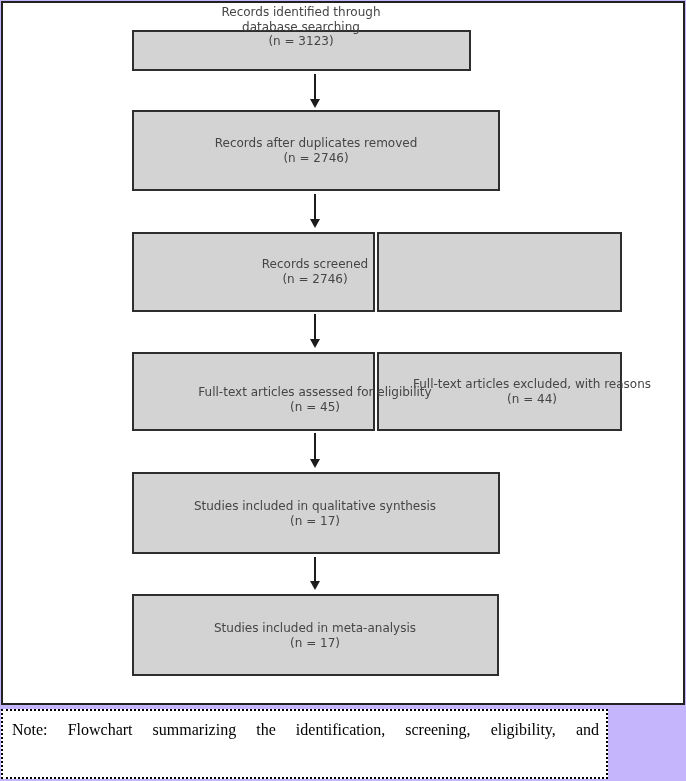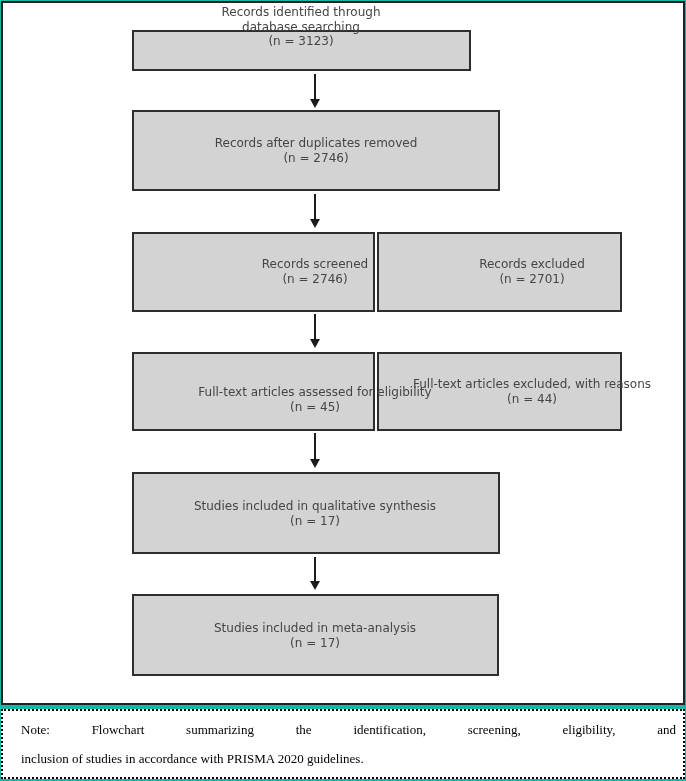--- a/index.html
+++ b/index.html
@@ -1,17 +1,17 @@
 <!DOCTYPE html>
 <html><head>
 <meta charset="utf-8">
 <style>
   html,body{margin:0;padding:0;background:#fff;}
   .canvas{
-    position:relative;width:686px;height:781px;background:#14b8a6;
+    position:relative;width:686px;height:781px;background:#c4b5fd;
     font-family:"DejaVu Sans",sans-serif;overflow:hidden;
   }
   .frame{
     position:absolute;left:1px;top:1px;width:684px;height:704px;
     border:2px solid #222222;box-sizing:border-box;background:#ffffff;
   }
   .box{
     position:absolute;background:#d3d3d3;border:2px solid #2e2e2e;
     box-sizing:border-box;
   }
@@ -21,24 +21,24 @@
     text-align:center;white-space:pre;
   }
   .arrow{position:absolute;width:10px;}
   .arrow .stem{position:absolute;left:4px;top:0;width:2px;background:#1c1c1c;}
   .arrow .head{
     position:absolute;left:0;width:0;height:0;
     border-left:5px solid transparent;border-right:5px solid transparent;
     border-top:9px solid #1c1c1c;
   }
   .note{
-    position:absolute;left:1px;top:709px;width:684px;height:70px;
+    position:absolute;left:1px;top:709px;width:607px;height:70px;
     box-sizing:border-box;border:2px dotted #000000;background:#ffffff;
-    padding:4px 7px 0 18px;
-    font-family:"Liberation Serif",serif;font-size:13px;line-height:29px;color:#000000;
+    padding:4px 7px 0 9px;
+    font-family:"Liberation Serif",serif;font-size:16px;line-height:29px;color:#000000;
   }
   .note .jline{text-align:justify;text-align-last:justify;}
 </style>
 </head>
 <body>
 
 <div class="canvas">
 
   <div class="frame"></div>
 
@@ -51,22 +51,20 @@
   <div class="box" style="left:132px;top:472px;width:368px;height:82px;"></div>
   <div class="box" style="left:132px;top:594px;width:367px;height:82px;"></div>
 
   <div class="lbl" style="left:301px;top:27px;">Records identified through
 database searching
 (n = 3123)</div>
   <div class="lbl" style="left:316px;top:150px;text-align:center;">Records after duplicates removed
 (n = 2746)</div>
   <div class="lbl" style="left:315px;top:271px;">Records screened
 (n = 2746)</div>
-  <div class="lbl" style="left:532px;top:271px;">Records excluded
-(n = 2701)</div>
   <div class="lbl" style="left:315px;top:399px;">Full-text articles assessed for eligibility
 (n = 45)</div>
   <div class="lbl" style="left:532px;top:391px;">Full-text articles excluded, with reasons
 (n = 44)</div>
   <div class="lbl" style="left:315px;top:513px;">Studies included in qualitative synthesis
 (n = 17)</div>
   <div class="lbl" style="left:315px;top:635px;">Studies included in meta-analysis
 (n = 17)</div>
 
   <div class="arrow" style="left:310px;top:74px;height:34px;">
@@ -85,16 +83,15 @@
     <div class="stem" style="height:26px;"></div>
     <div class="head" style="top:26px;"></div>
   </div>
   <div class="arrow" style="left:310px;top:557px;height:33px;">
     <div class="stem" style="height:24px;"></div>
     <div class="head" style="top:24px;"></div>
   </div>
 
   <div class="note">
     <div class="jline">Note: Flowchart summarizing the identification, screening, eligibility, and</div>
-    <div>inclusion of studies in accordance with PRISMA 2020 guidelines.</div>
   </div>
 
 </div>
 
 </body></html>

